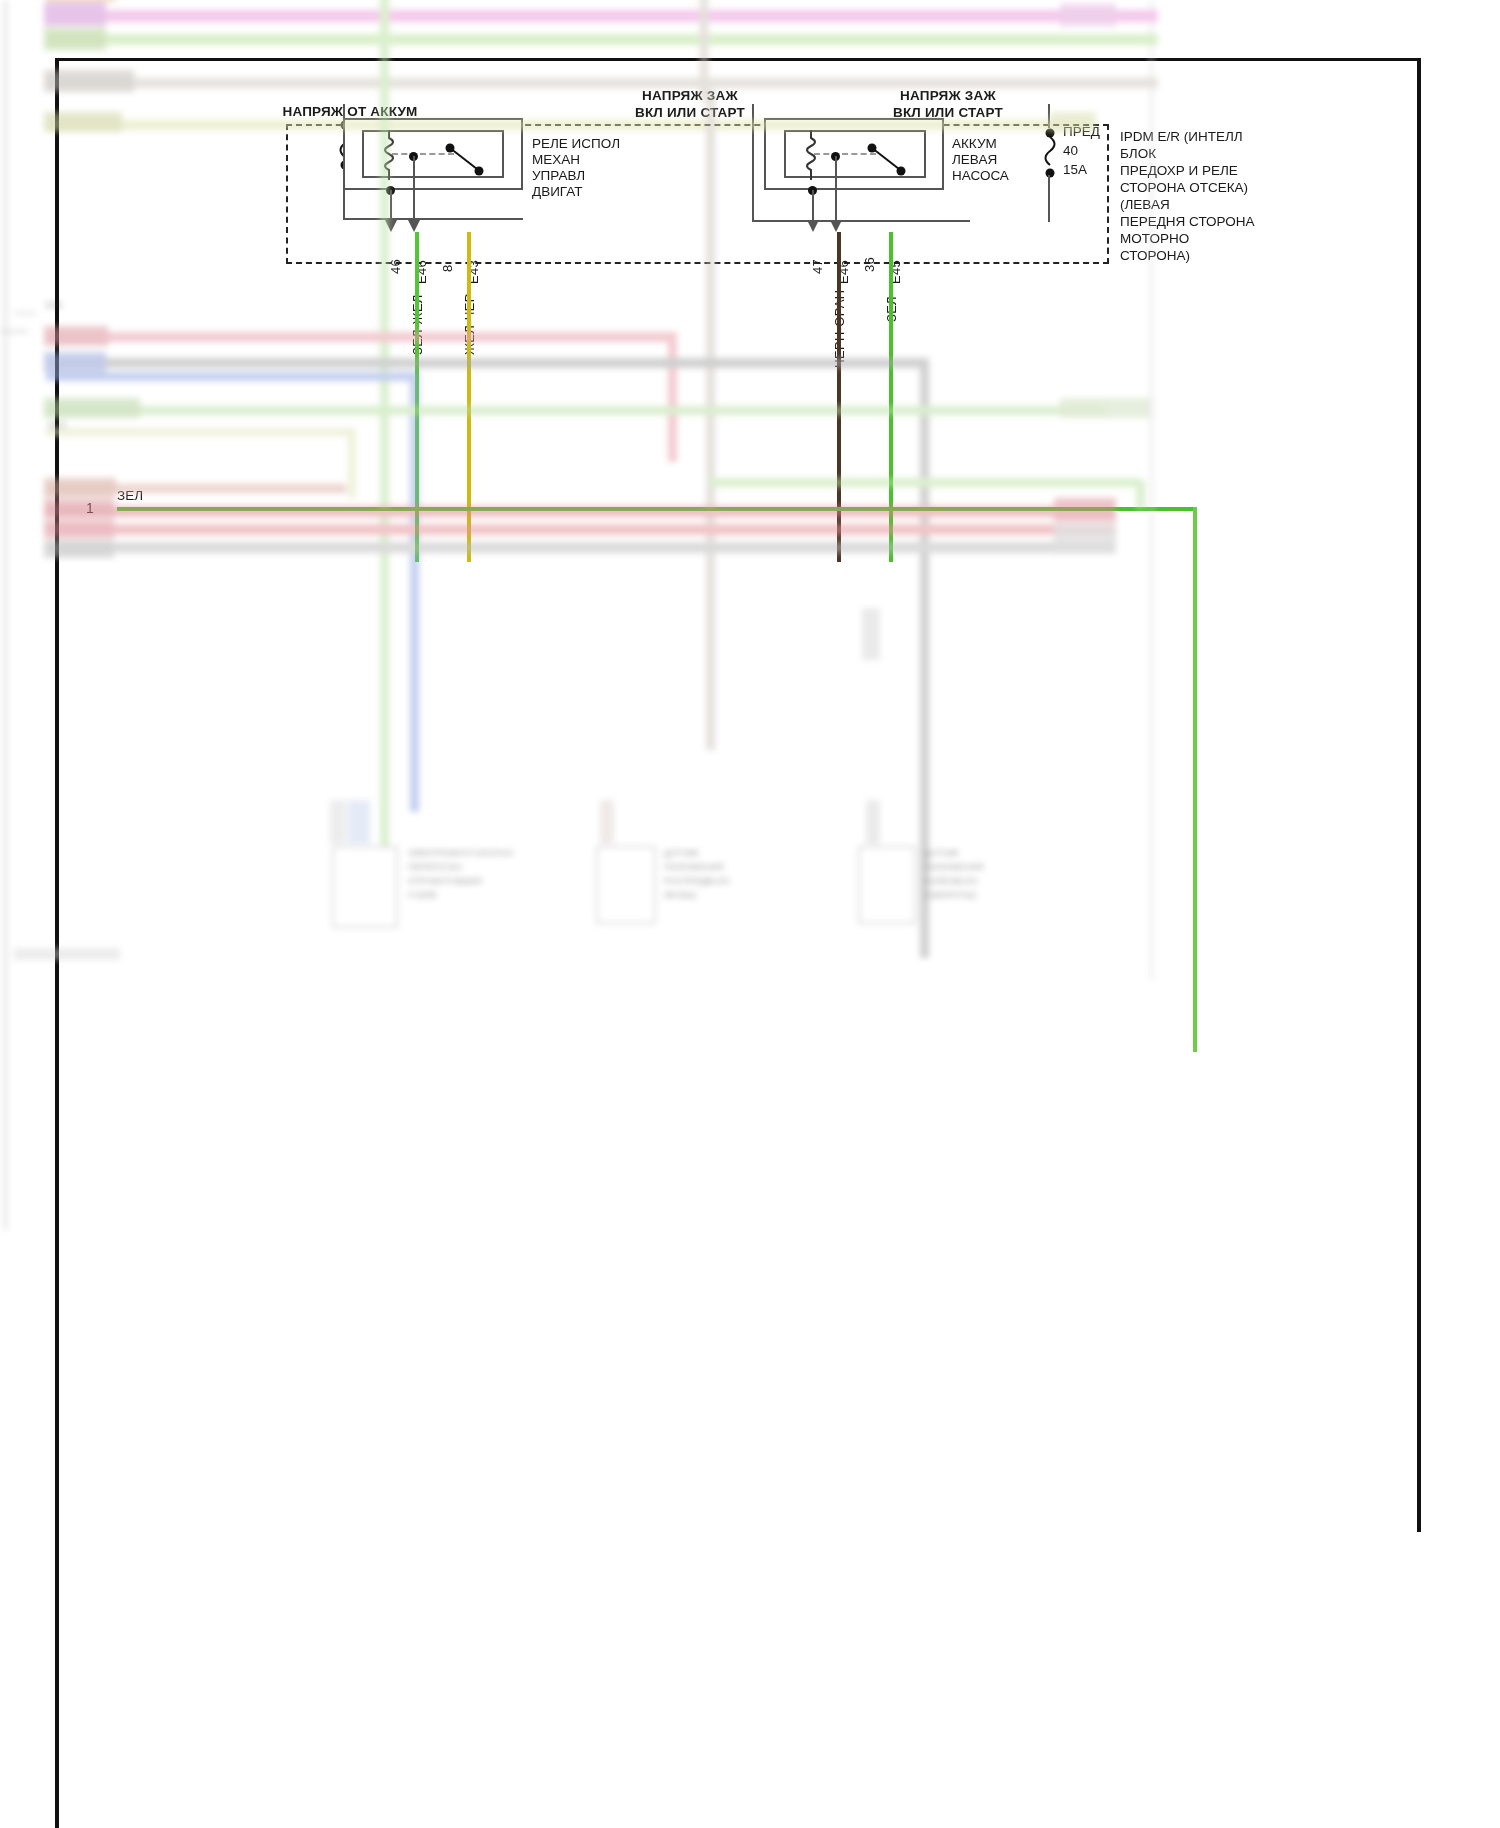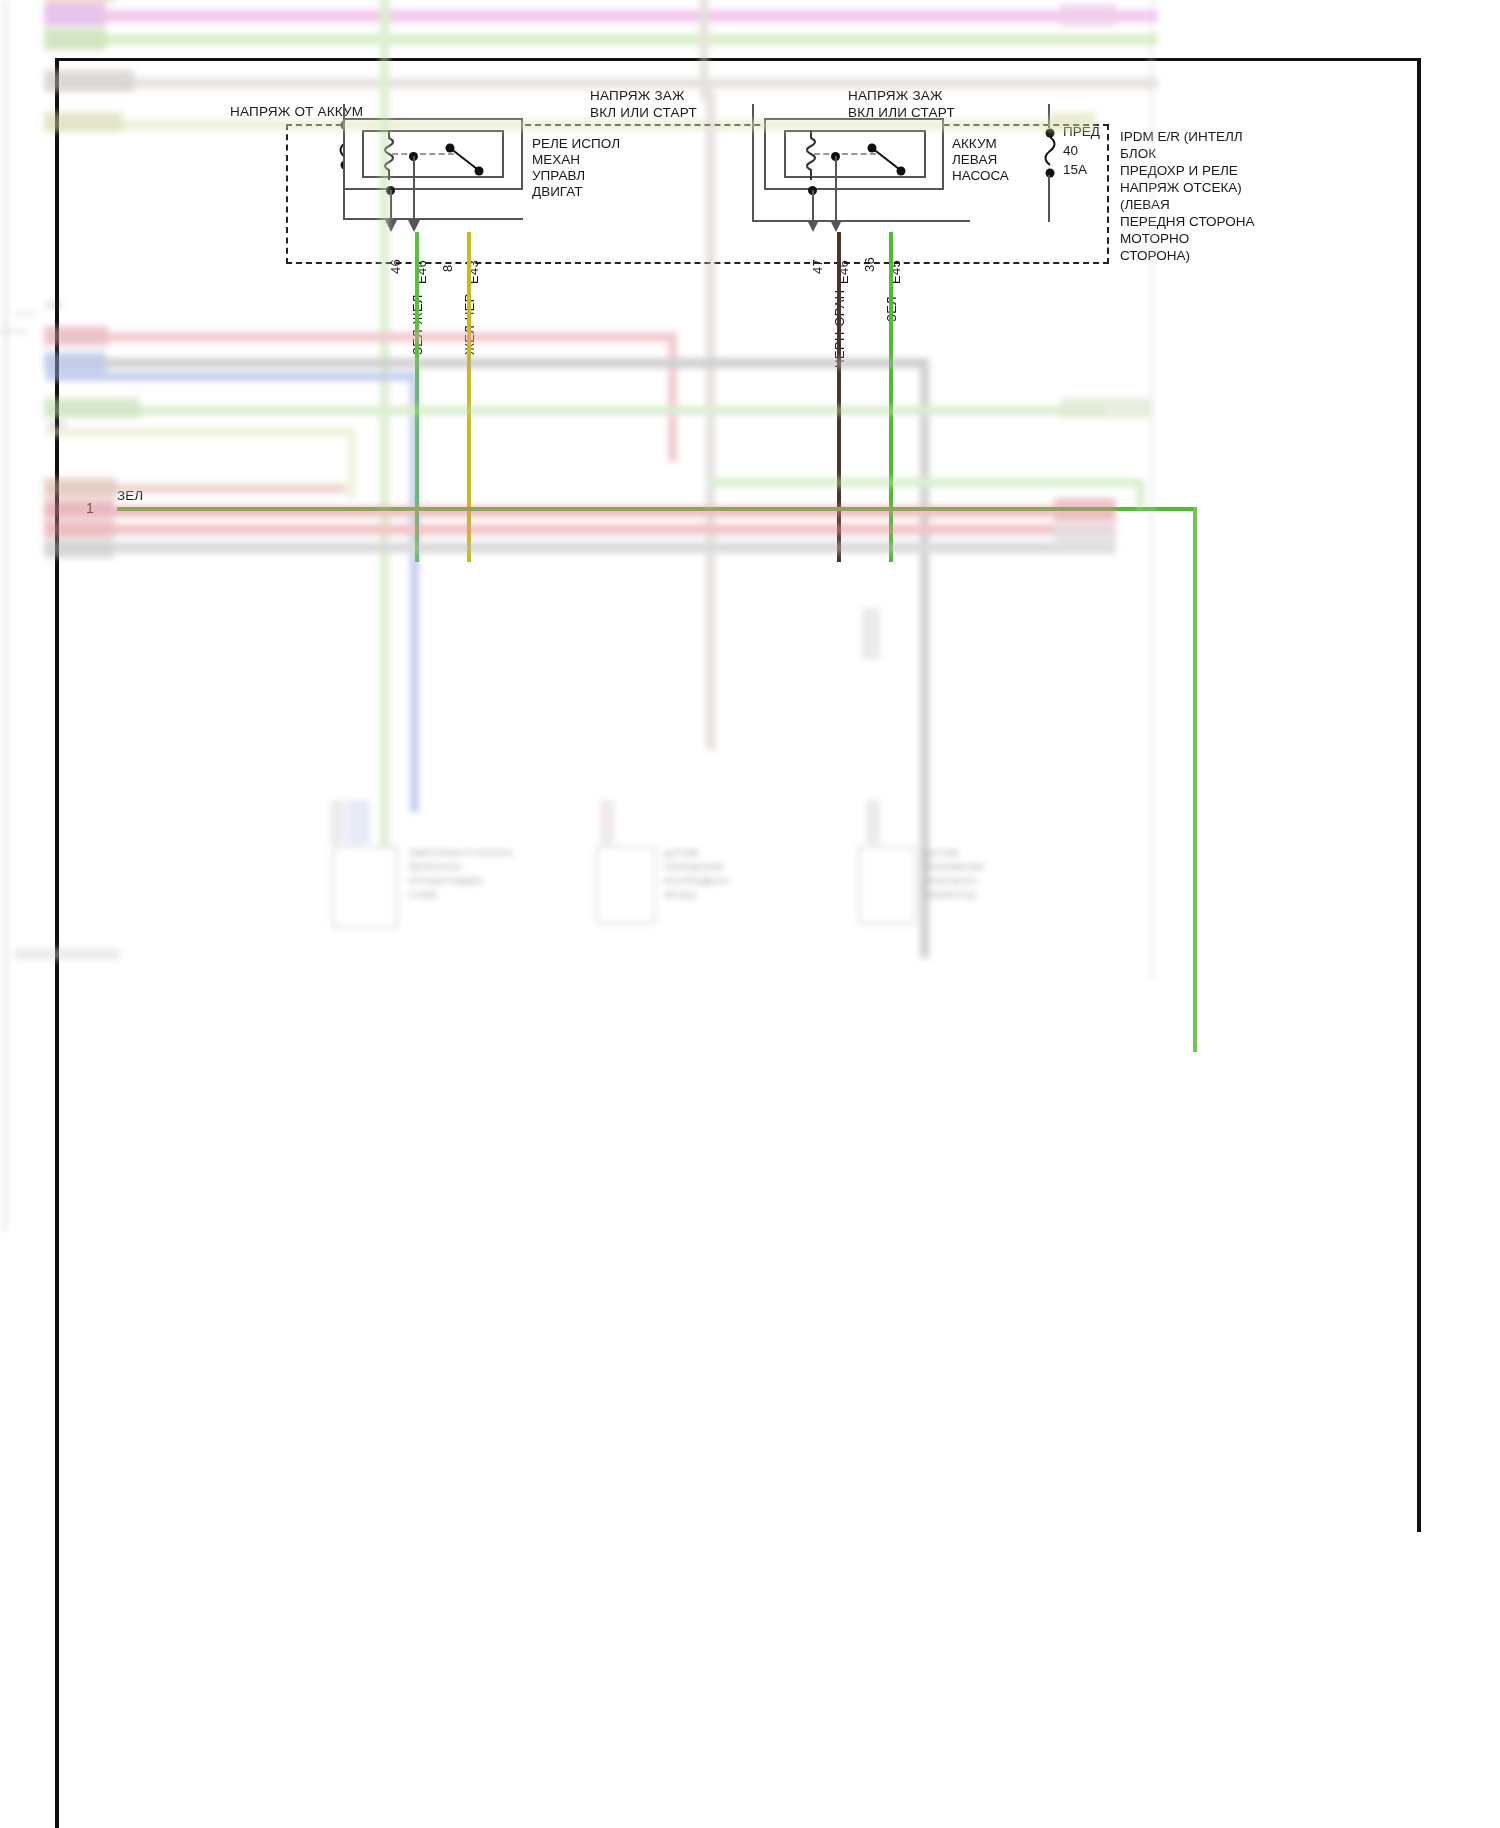--- a/index.html
+++ b/index.html
@@ -8,21 +8,21 @@
   .abs{position:absolute;}
   
   #page-frame{left:55px;top:58px;width:1366px;height:1474px;
               border-left:4px solid #111;border-top:3px solid #111;border-right:4px solid #111;
               box-sizing:border-box;background:#fff;}
   #frame-left-lower{left:55px;top:545px;width:4px;height:1290px;background:#111;}
   #frame-right-lower{left:1417px;top:58px;width:4px;height:490px;background:#111;}
   
   #ipdm-box{left:286px;top:124px;width:823px;height:140px;
             border:2px dashed #222;box-sizing:border-box;background:transparent;}
-  .hdr{font-size:13.5px;letter-spacing:.2px;text-align:left;line-height:16px;font-weight:400;}
+  .hdr{font-size:13.5px;letter-spacing:.2px;text-align:center;line-height:16px;font-weight:700;}
   .lbl{font-size:13.5px;line-height:16px;}
   .lbl-blk{font-size:13.5px;line-height:17px;}
   
   .relay-outer{border:2px solid #555;box-sizing:border-box;background:#fff;}
   .relay-inner{border:2px solid #555;box-sizing:border-box;background:#fff;}
   .wire{background:#555;position:absolute;}
   .dot{position:absolute;width:9px;height:9px;border-radius:50%;background:#111;}
   .dash-h{position:absolute;height:0;border-top:2px dashed #999;}
   
   .vtxt{position:absolute;transform-origin:0 0;transform:rotate(-90deg);
@@ -52,21 +52,21 @@
 <div class="abs hdr" style="left:848px;top:105px;width:200px;">ВКЛ ИЛИ СТАРТ</div>
 
 <div id="ipdm-box" class="abs"></div>
 
 <div class="abs" style="left:1107px;top:124px;width:0;height:140px;border-left:2px dashed #222;"></div>
 
 <div class="abs" style="left:1120px;top:128px;width:270px;">
   <div class="lbl-blk">IPDM E/R (ИНТЕЛЛ</div>
   <div class="lbl-blk">БЛОК</div>
   <div class="lbl-blk">ПРЕДОХР И РЕЛЕ</div>
-  <div class="lbl-blk">НАПРЯЖ ОТСЕКА)</div>
+  <div class="lbl-blk">СТОРОНА ОТСЕКА)</div>
   <div class="lbl-blk">(ЛЕВАЯ</div>
   <div class="lbl-blk">ПЕРЕДНЯ СТОРОНА</div>
   <div class="lbl-blk">МОТОРНО</div>
   <div class="lbl-blk">СТОРОНА)</div>
 </div>
 
 <svg class="abs" style="left:332px;top:118px;" width="26" height="60">
   <circle cx="13" cy="7" r="4.5" fill="#111"></circle>
   <path d="M13 11 q 9 7 0 14 q -9 7 0 14" stroke="#111" stroke-width="2" fill="none"></path>
   <circle cx="13" cy="47" r="4.5" fill="#111"></circle>

